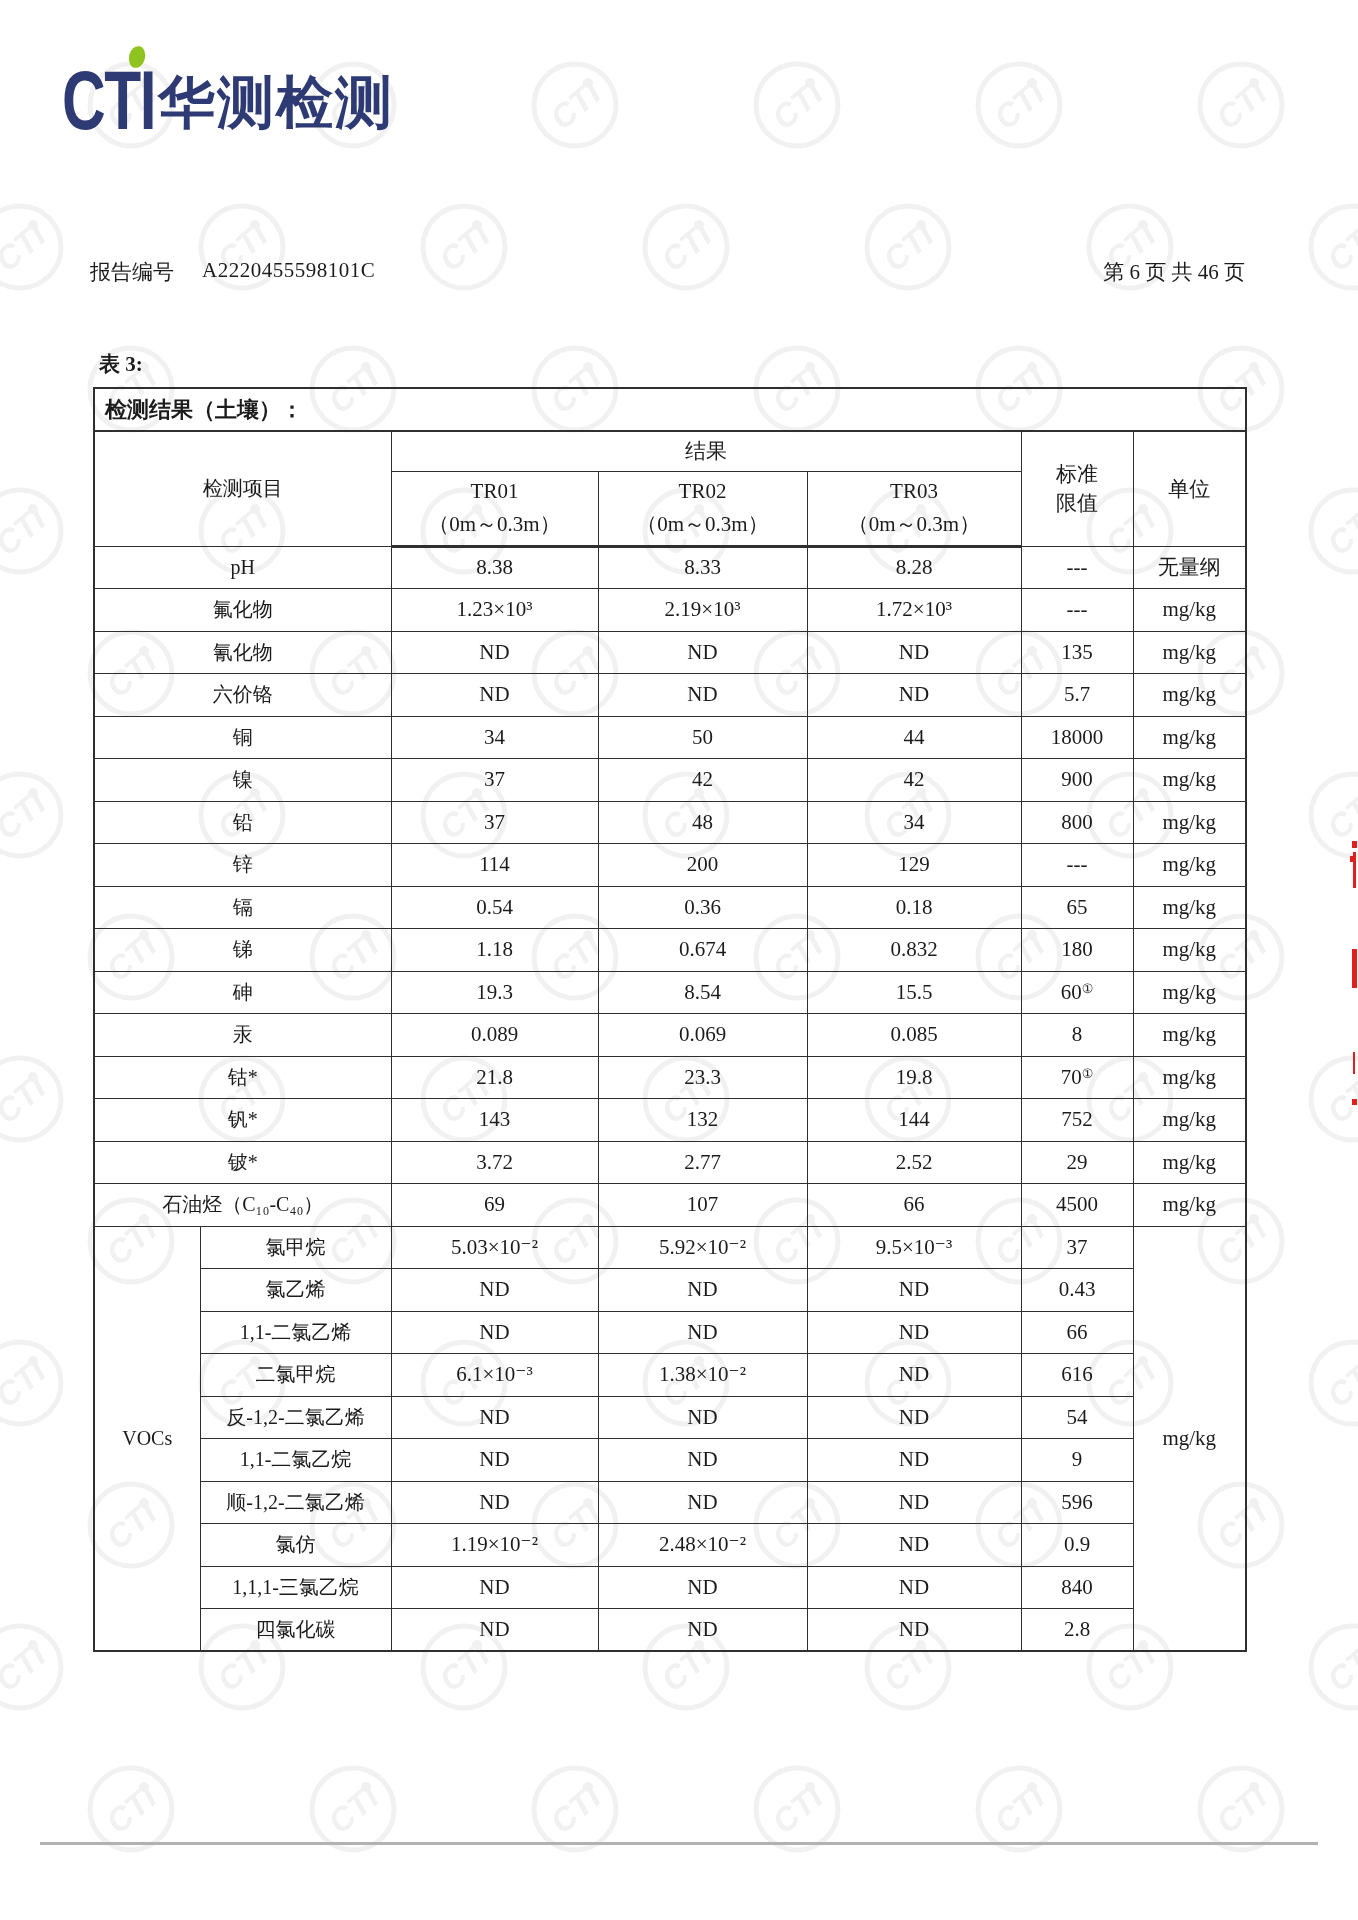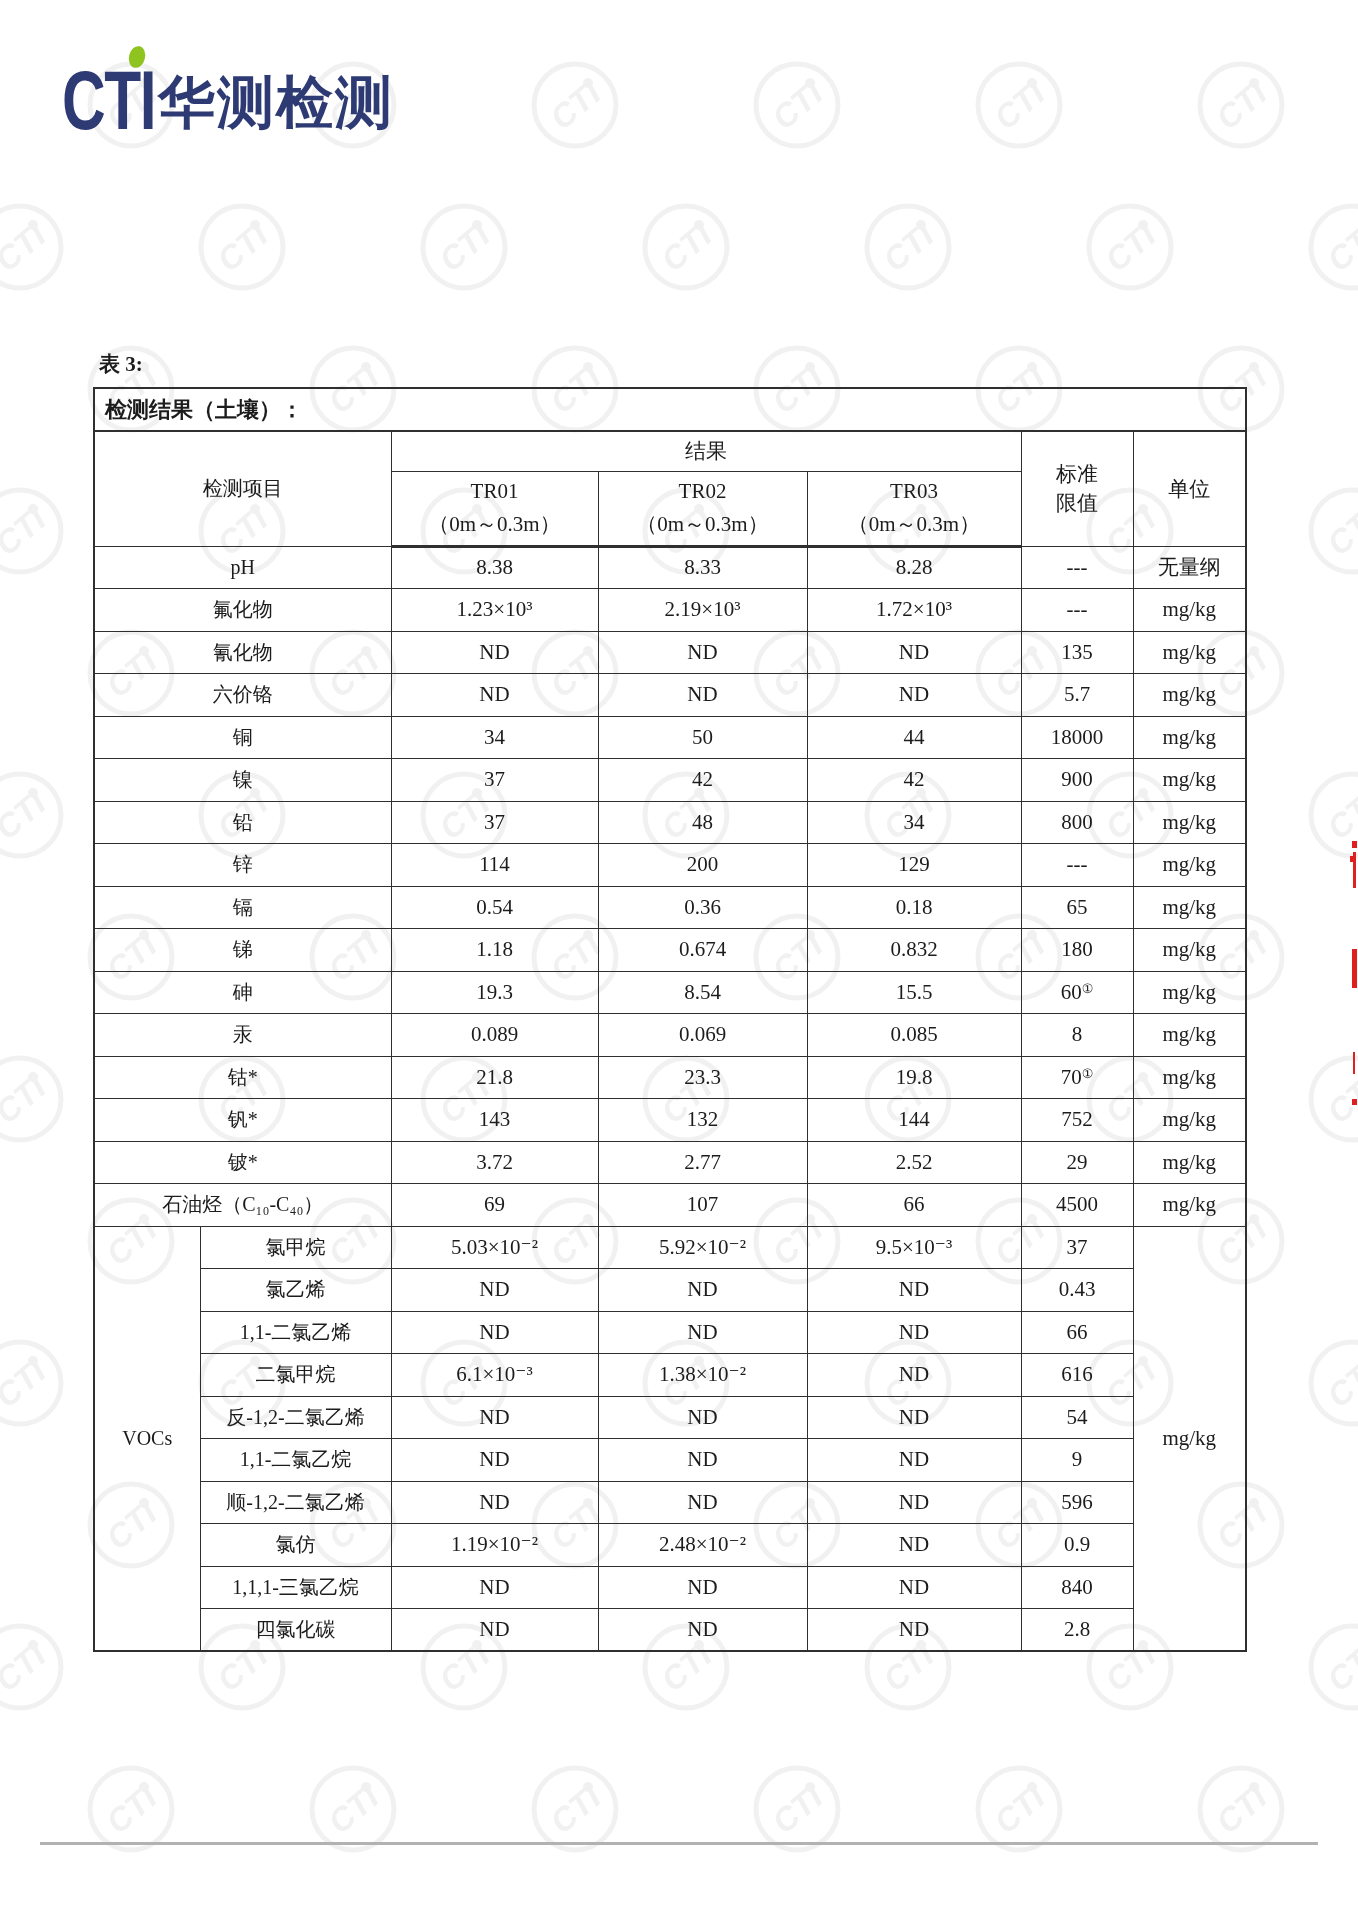--- a/index.html
+++ b/index.html
@@ -476,20 +476,25 @@
 
   <div class="content">
 
     <div>
       <span class="logo-cti" style="color: rgb(46, 58, 115);">CTI</span>
       <span class="logo-dot" id="logo-dot" style="left: 129px; top: 46px; background: rgb(143, 195, 31);"></span>
       <span class="logo-cn" style="color: rgb(46, 58, 115);">华测检测</span>
     </div>
 
 
+    <div class="report-line">
+      <span class="report-no-label">报告编号</span>
+      <span class="report-no">A2220455598101C</span>
+      <span class="page-info">第 6 页 共 46 页</span>
+    </div>
 
     <div class="table-label">表 3:</div>
 
     <table class="results">
       <colgroup>
         <col style="width:106px">
           <col style="width:191px">
           <col style="width:207px">
         <col style="width:209px">
           <col style="width:214px">

